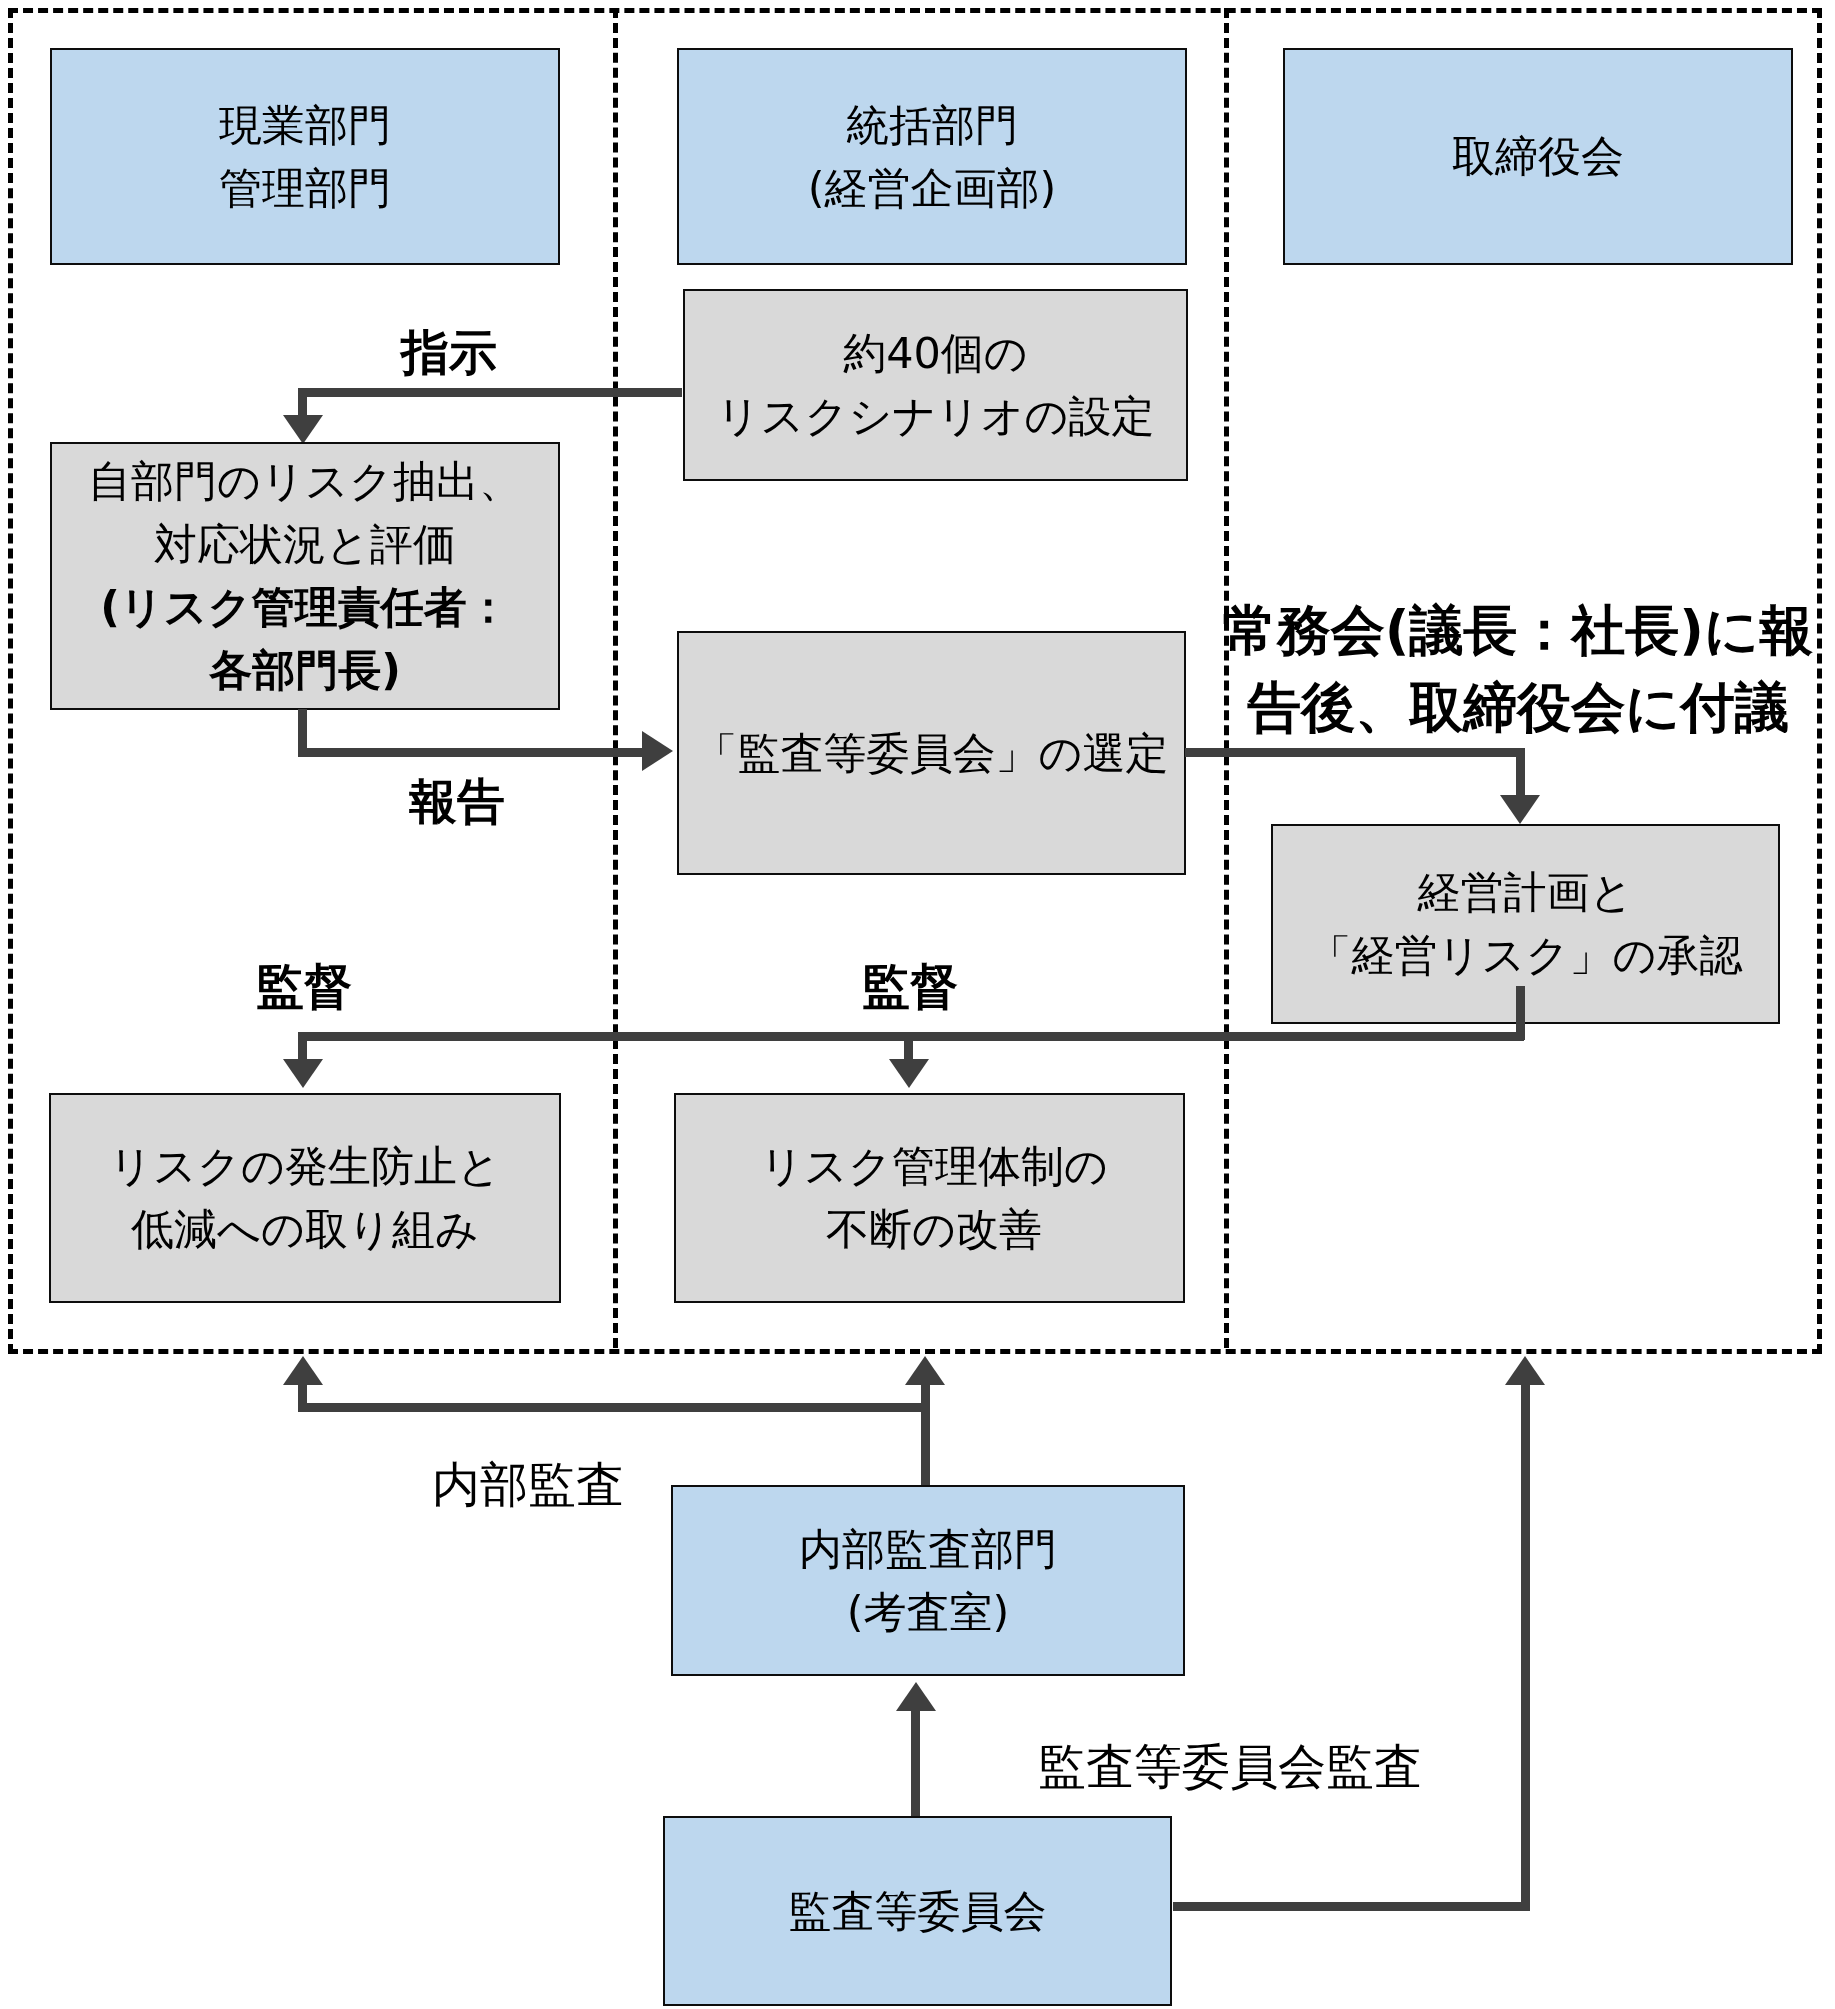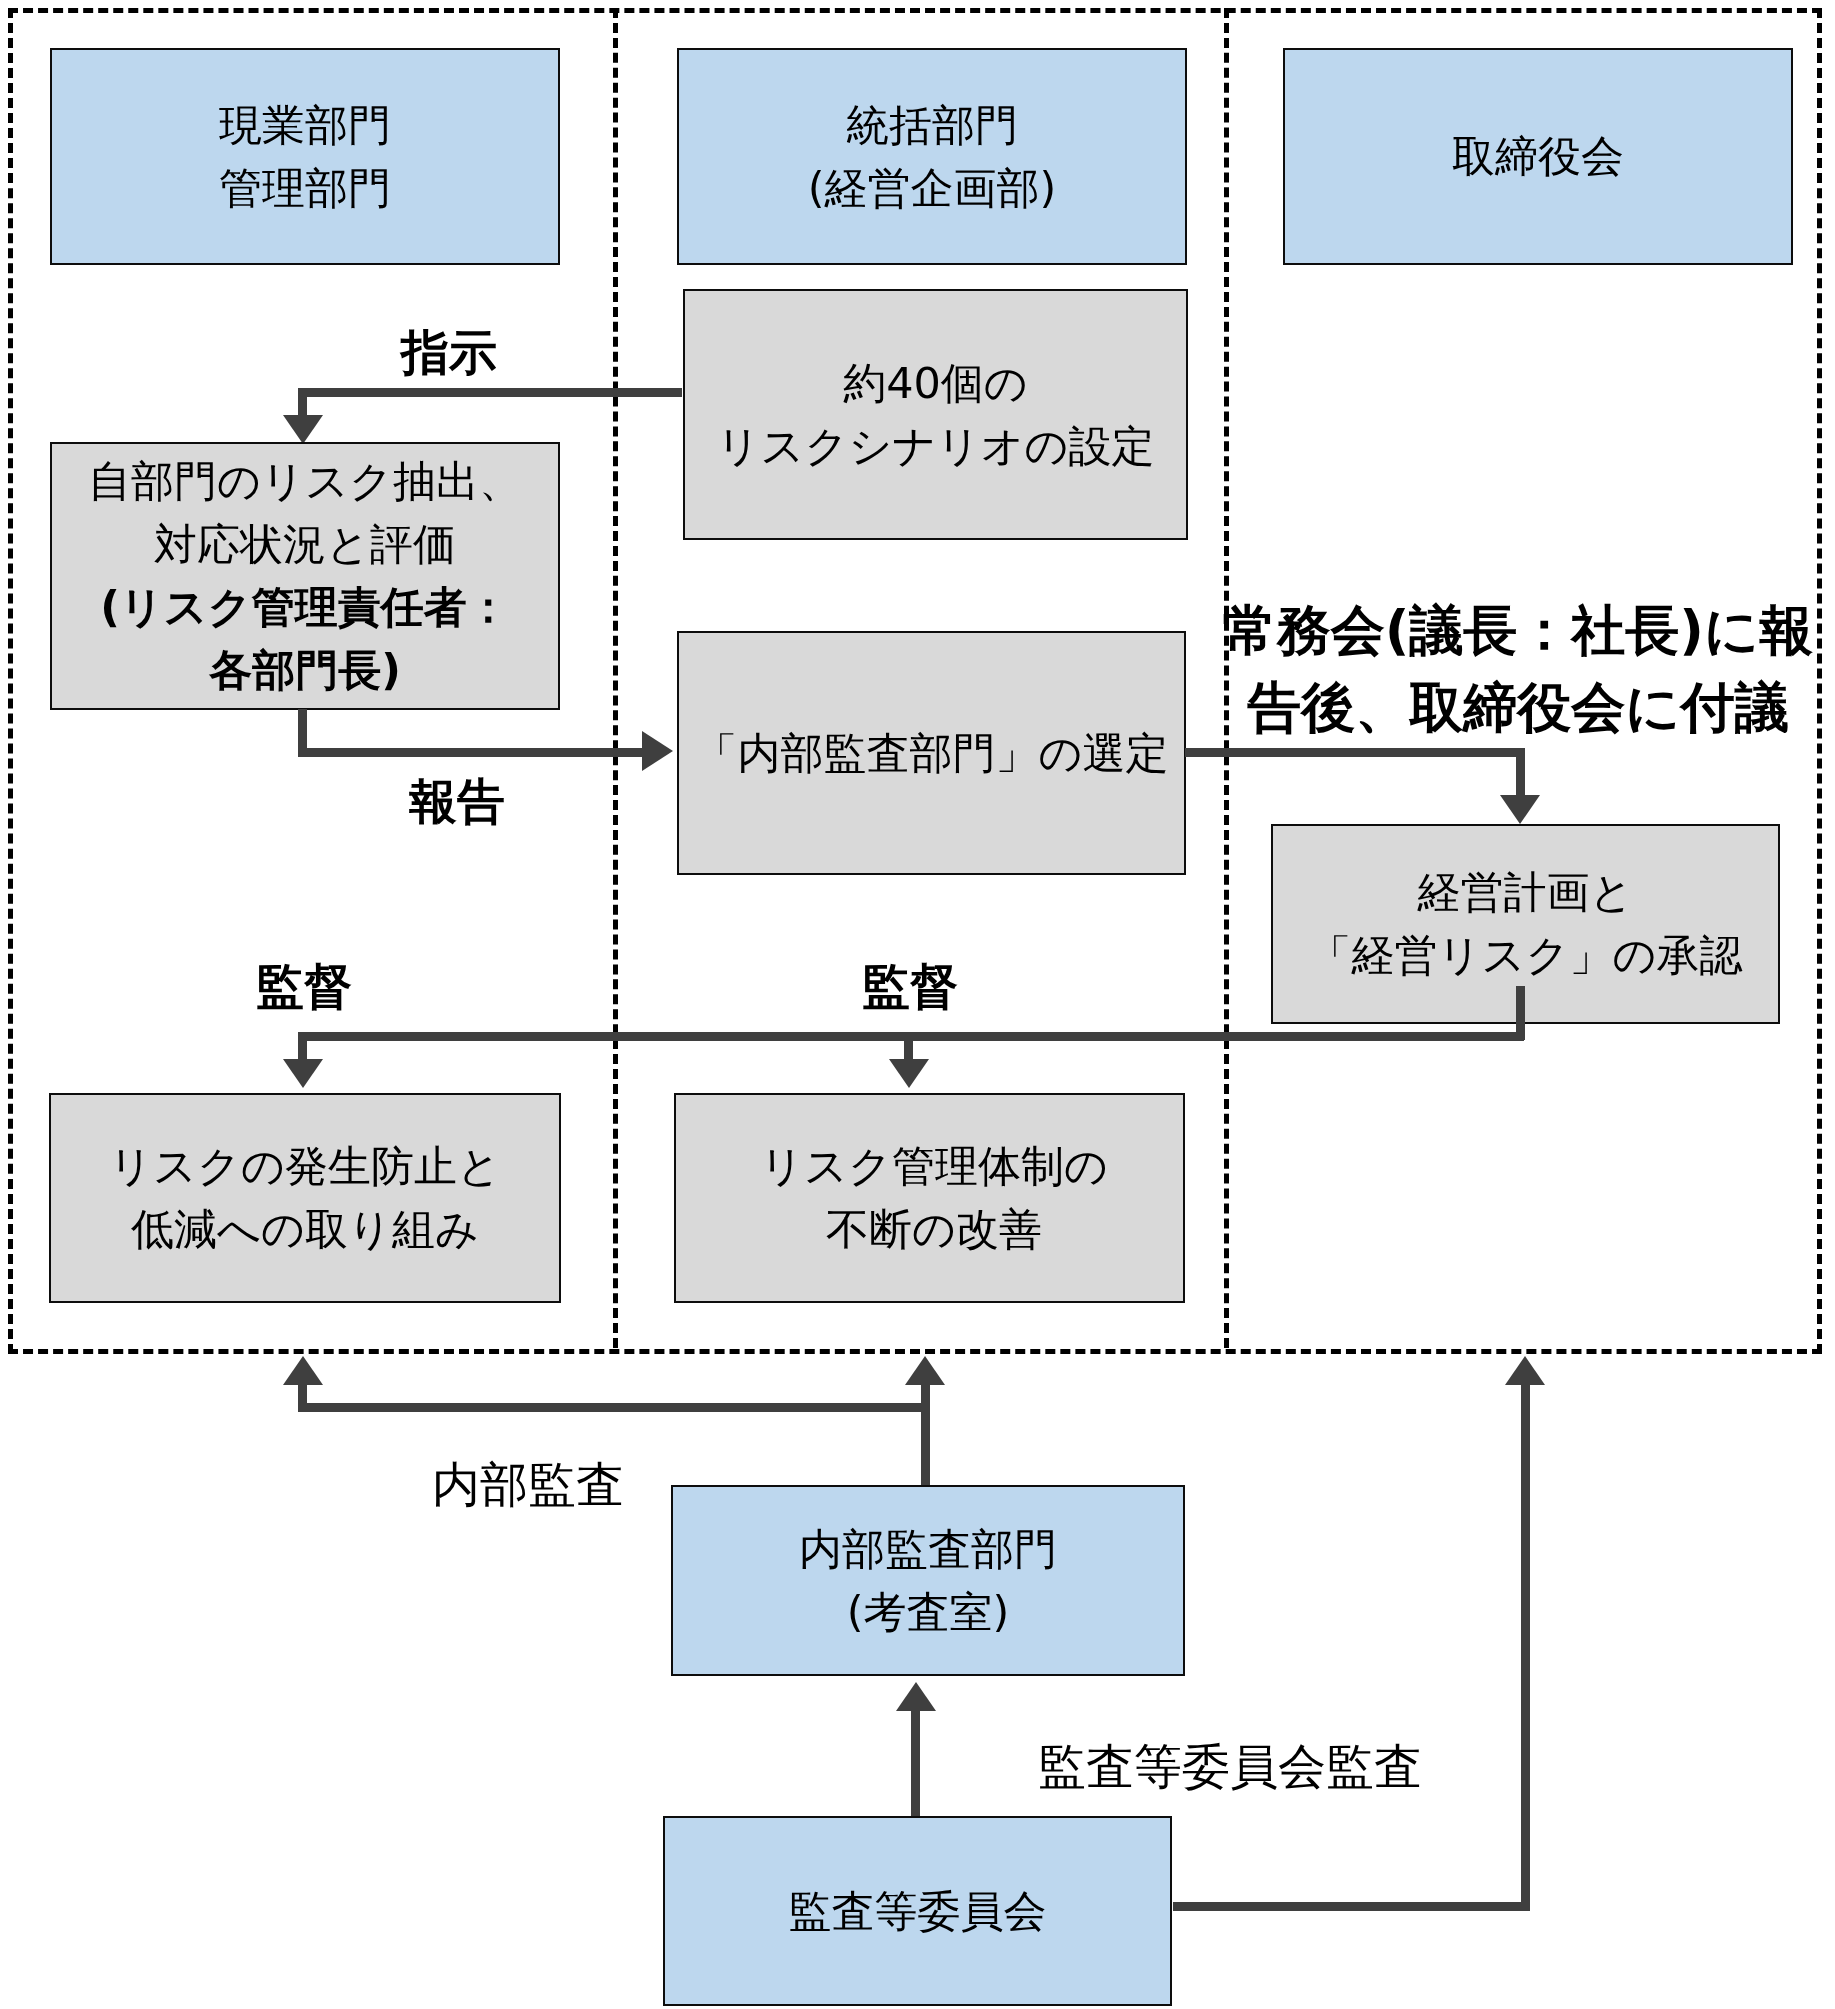--- a/index.html
+++ b/index.html
@@ -42,21 +42,21 @@
     <span>(経営企画部)</span>
   </div>
   <div class="node blue" style="left:50px;top:48px;width:510px;height:217px;">
     <span>現業部門</span>
     <span>管理部門</span>
   </div>
   <div class="node blue" style="left:1283px;top:48px;width:510px;height:217px;">
     <span>取締役会</span>
   </div>
 
-  <div class="node gray" style="left:683px;top:289px;width:505px;height:251px;">
+  <div class="node gray" style="left:683px;top:289px;width:505px;height:192px;">
     <span>約40個の</span>
     <span>リスクシナリオの設定</span>
   </div>
 
   <div class="h-line" style="left:298px;top:388px;width:384px;height:8.6px;"></div>
   <div class="v-line" style="left:298px;top:388px;width:8.6px;height:29px;"></div>
   <div class="tri tri-down" style="left:283px;top:415px;"></div>
   <div class="lbl bold" style="left:449px;top:352px;">指示</div>
 
   <div class="node gray" style="left:50px;top:442px;width:510px;height:268px;">
@@ -65,21 +65,21 @@
     <span class="bold">(リスク管理責任者：</span>
     <span class="bold">各部門長)</span>
   </div>
 
   <div class="v-line" style="left:298px;top:709px;width:8.6px;height:42px;"></div>
   <div class="h-line" style="left:298px;top:748px;width:344px;height:8.6px;"></div>
   <div class="tri tri-right" style="left:642px;top:731px;"></div>
   <div class="lbl bold" style="left:457px;top:801px;">報告</div>
 
   <div class="node gray" style="left:677px;top:631px;width:509px;height:244px;">
-    <span>「内部監査部門」の選定</span>
+    <span>「監査等委員会」の選定</span>
   </div>
 
   <div class="lbl bold two-line" style="left:1518px;top:669px;width:612px;font-size:54px;line-height:77px;">
     <span>常務会(議長：社長)に報</span><br>
     <span>告後、取締役会に付議</span>
   </div>
   <div class="h-line" style="left:1185px;top:748px;width:339px;height:8.6px;"></div>
   <div class="v-line" style="left:1516px;top:748px;width:8.6px;height:50px;"></div>
   <div class="tri tri-down" style="left:1500px;top:795px;"></div>
 

